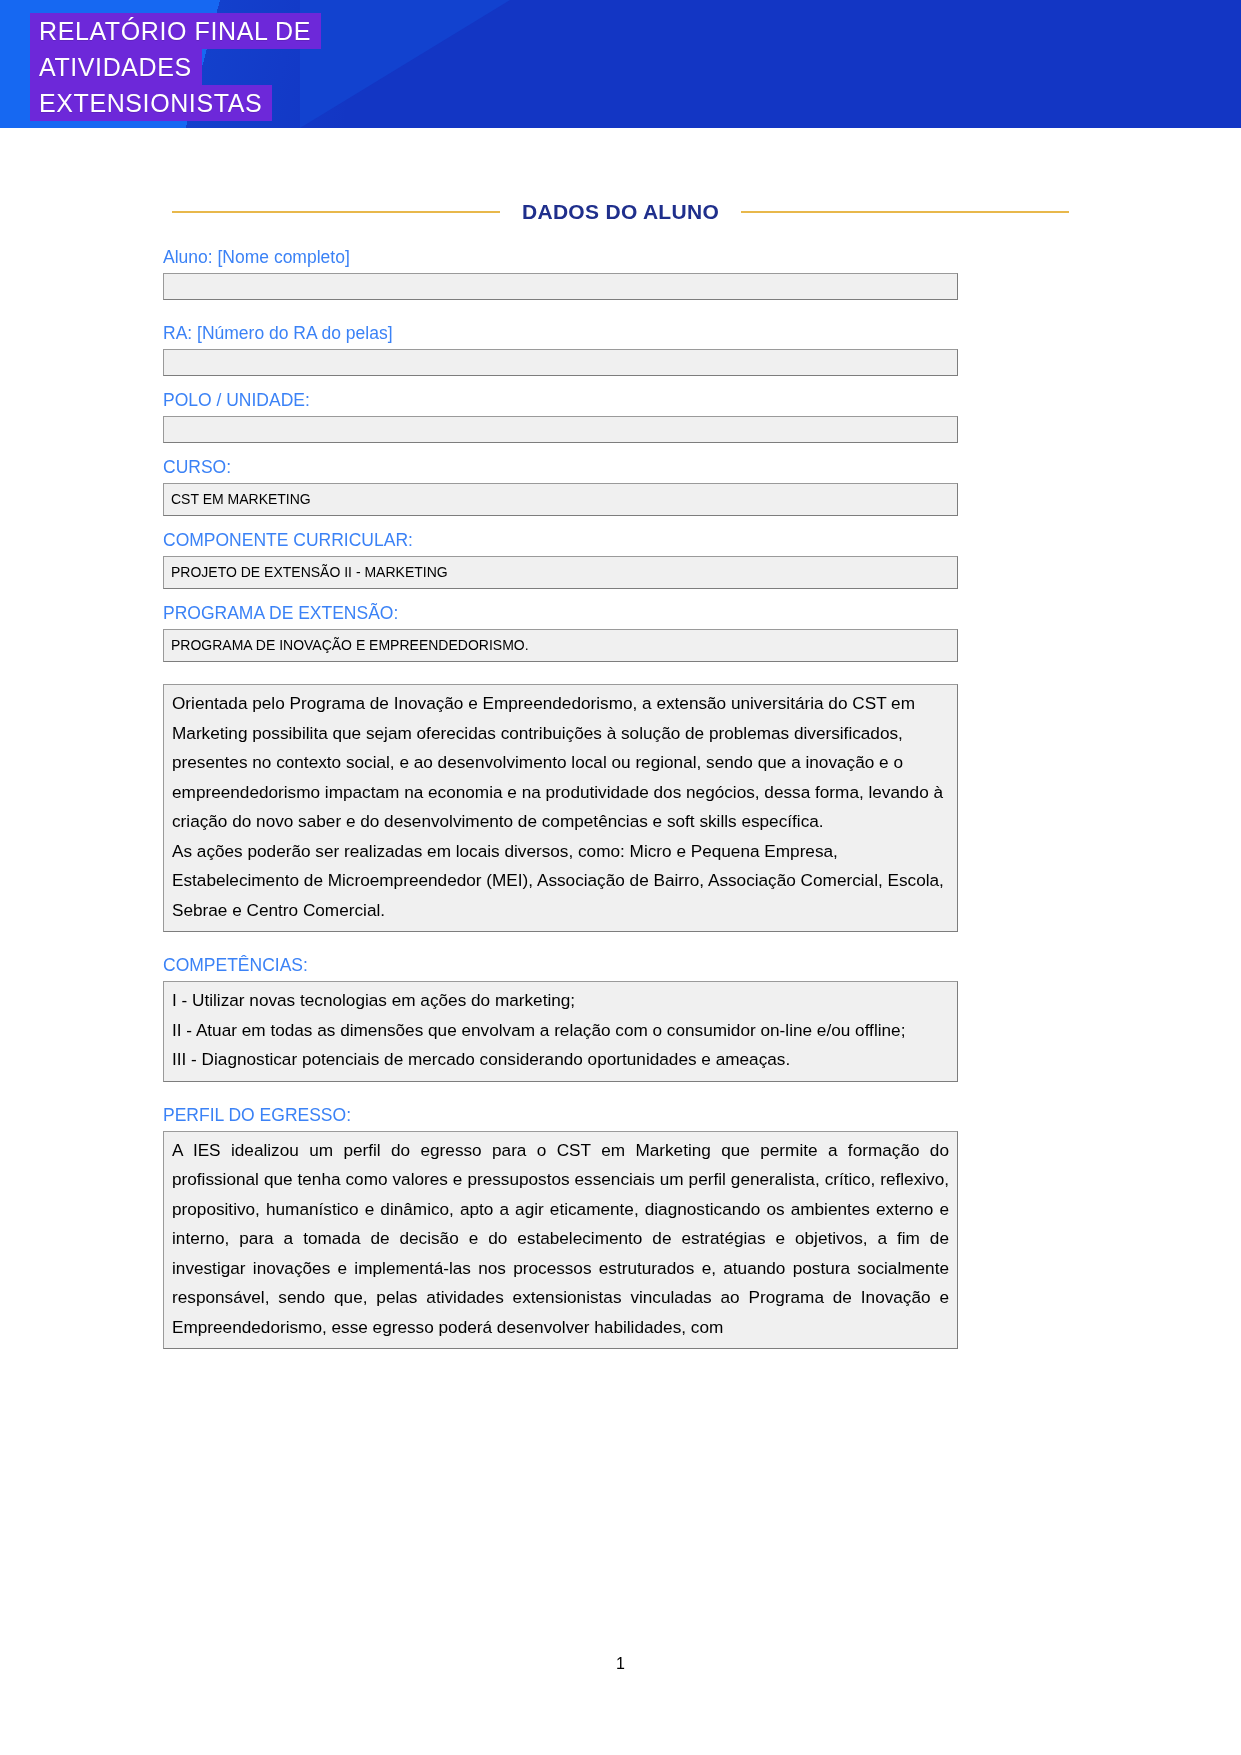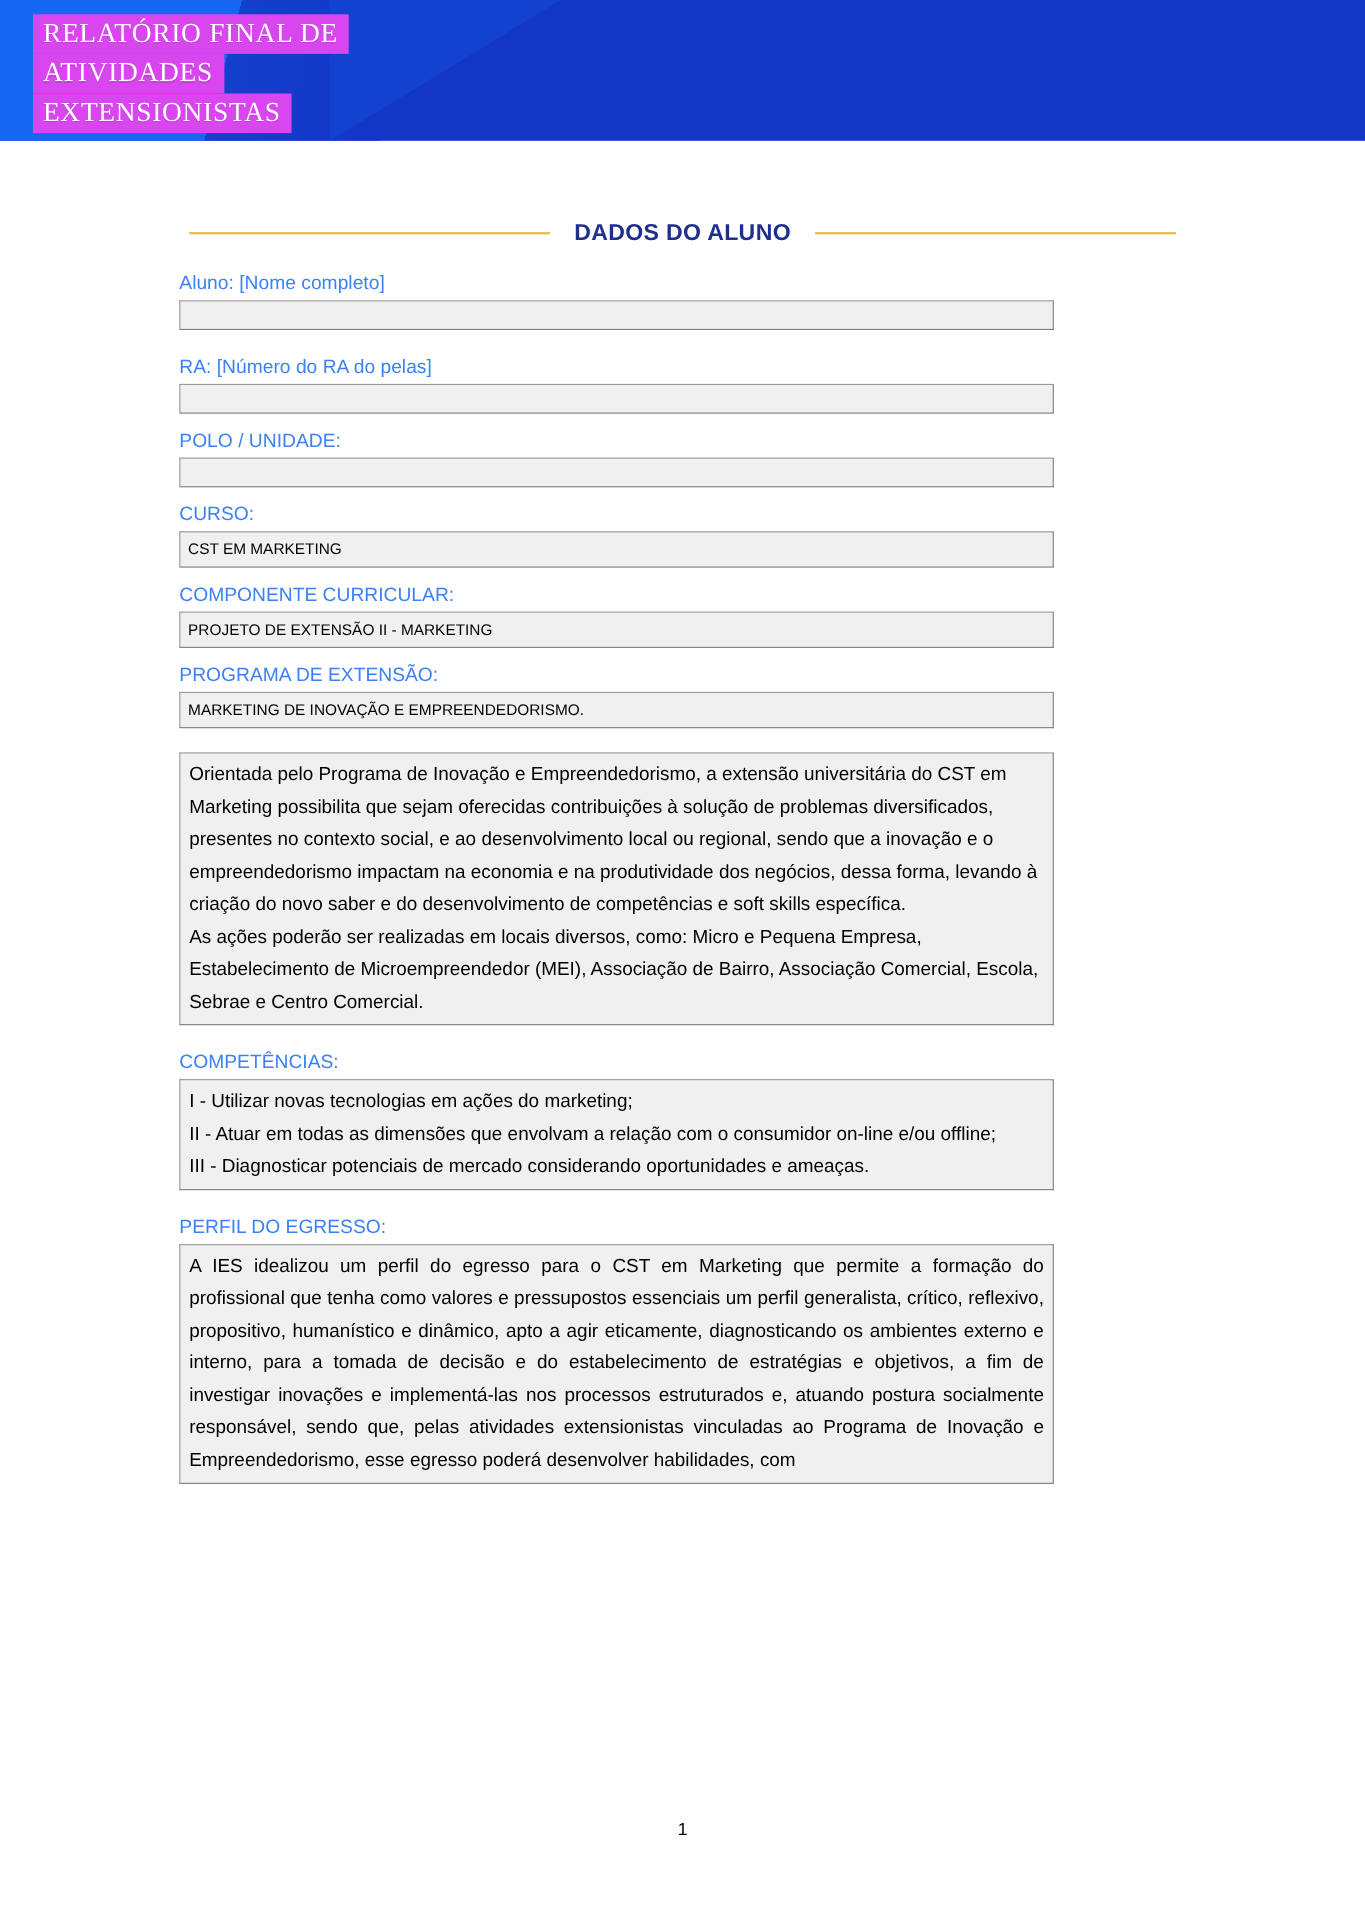--- a/index.html
+++ b/index.html
@@ -42,23 +42,23 @@
   }
 
   .banner-title {
     position: absolute;
     left: 30px;
     top: 13px;
     z-index: 5;
   }
   .banner-line {
     display: block;
-    background: #d946ef;
+    background: #6d28d9;
     color: #ffffff;
-    font-family: Liberation Serif, serif;
+    font-family: Liberation Sans, sans-serif;
     font-weight: 400;
     font-size: 25px;
     letter-spacing: 0.6px;
     line-height: 32px;
     padding: 2px 10px 2px 9px;
     width: max-content;
     text-shadow: 0 1px 0 rgba(0,0,0,0.12);
   }
 
   
@@ -205,21 +205,21 @@
       <div class="field tight">
         <div class="field-label">COMPONENTE CURRICULAR:</div>
         <div class="field-box">
           <span class="field-value bold">PROJETO DE EXTENSÃO II - MARKETING</span>
         </div>
       </div>
 
       <div class="field tight">
         <div class="field-label">PROGRAMA DE EXTENSÃO:</div>
         <div class="field-box">
-          <span class="field-value bold">MARKETING DE INOVAÇÃO E EMPREENDEDORISMO.</span>
+          <span class="field-value bold">PROGRAMA DE INOVAÇÃO E EMPREENDEDORISMO.</span>
         </div>
       </div>
 
       <div class="field">
         <div class="para-box">
           <div class="para">Orientada pelo Programa de Inovação e Empreendedorismo, a extensão universitária do CST em Marketing possibilita que sejam oferecidas contribuições à solução de problemas diversificados, presentes no contexto social, e ao desenvolvimento local ou regional, sendo que a inovação e o empreendedorismo impactam na economia e na produtividade dos negócios, dessa forma, levando à criação do novo saber e do desenvolvimento de competências e soft skills específica.
 As ações poderão ser realizadas em locais diversos, como: Micro e Pequena Empresa, Estabelecimento de Microempreendedor (MEI), Associação de Bairro, Associação Comercial, Escola, Sebrae e Centro Comercial.</div>
         </div>
       </div>
 

